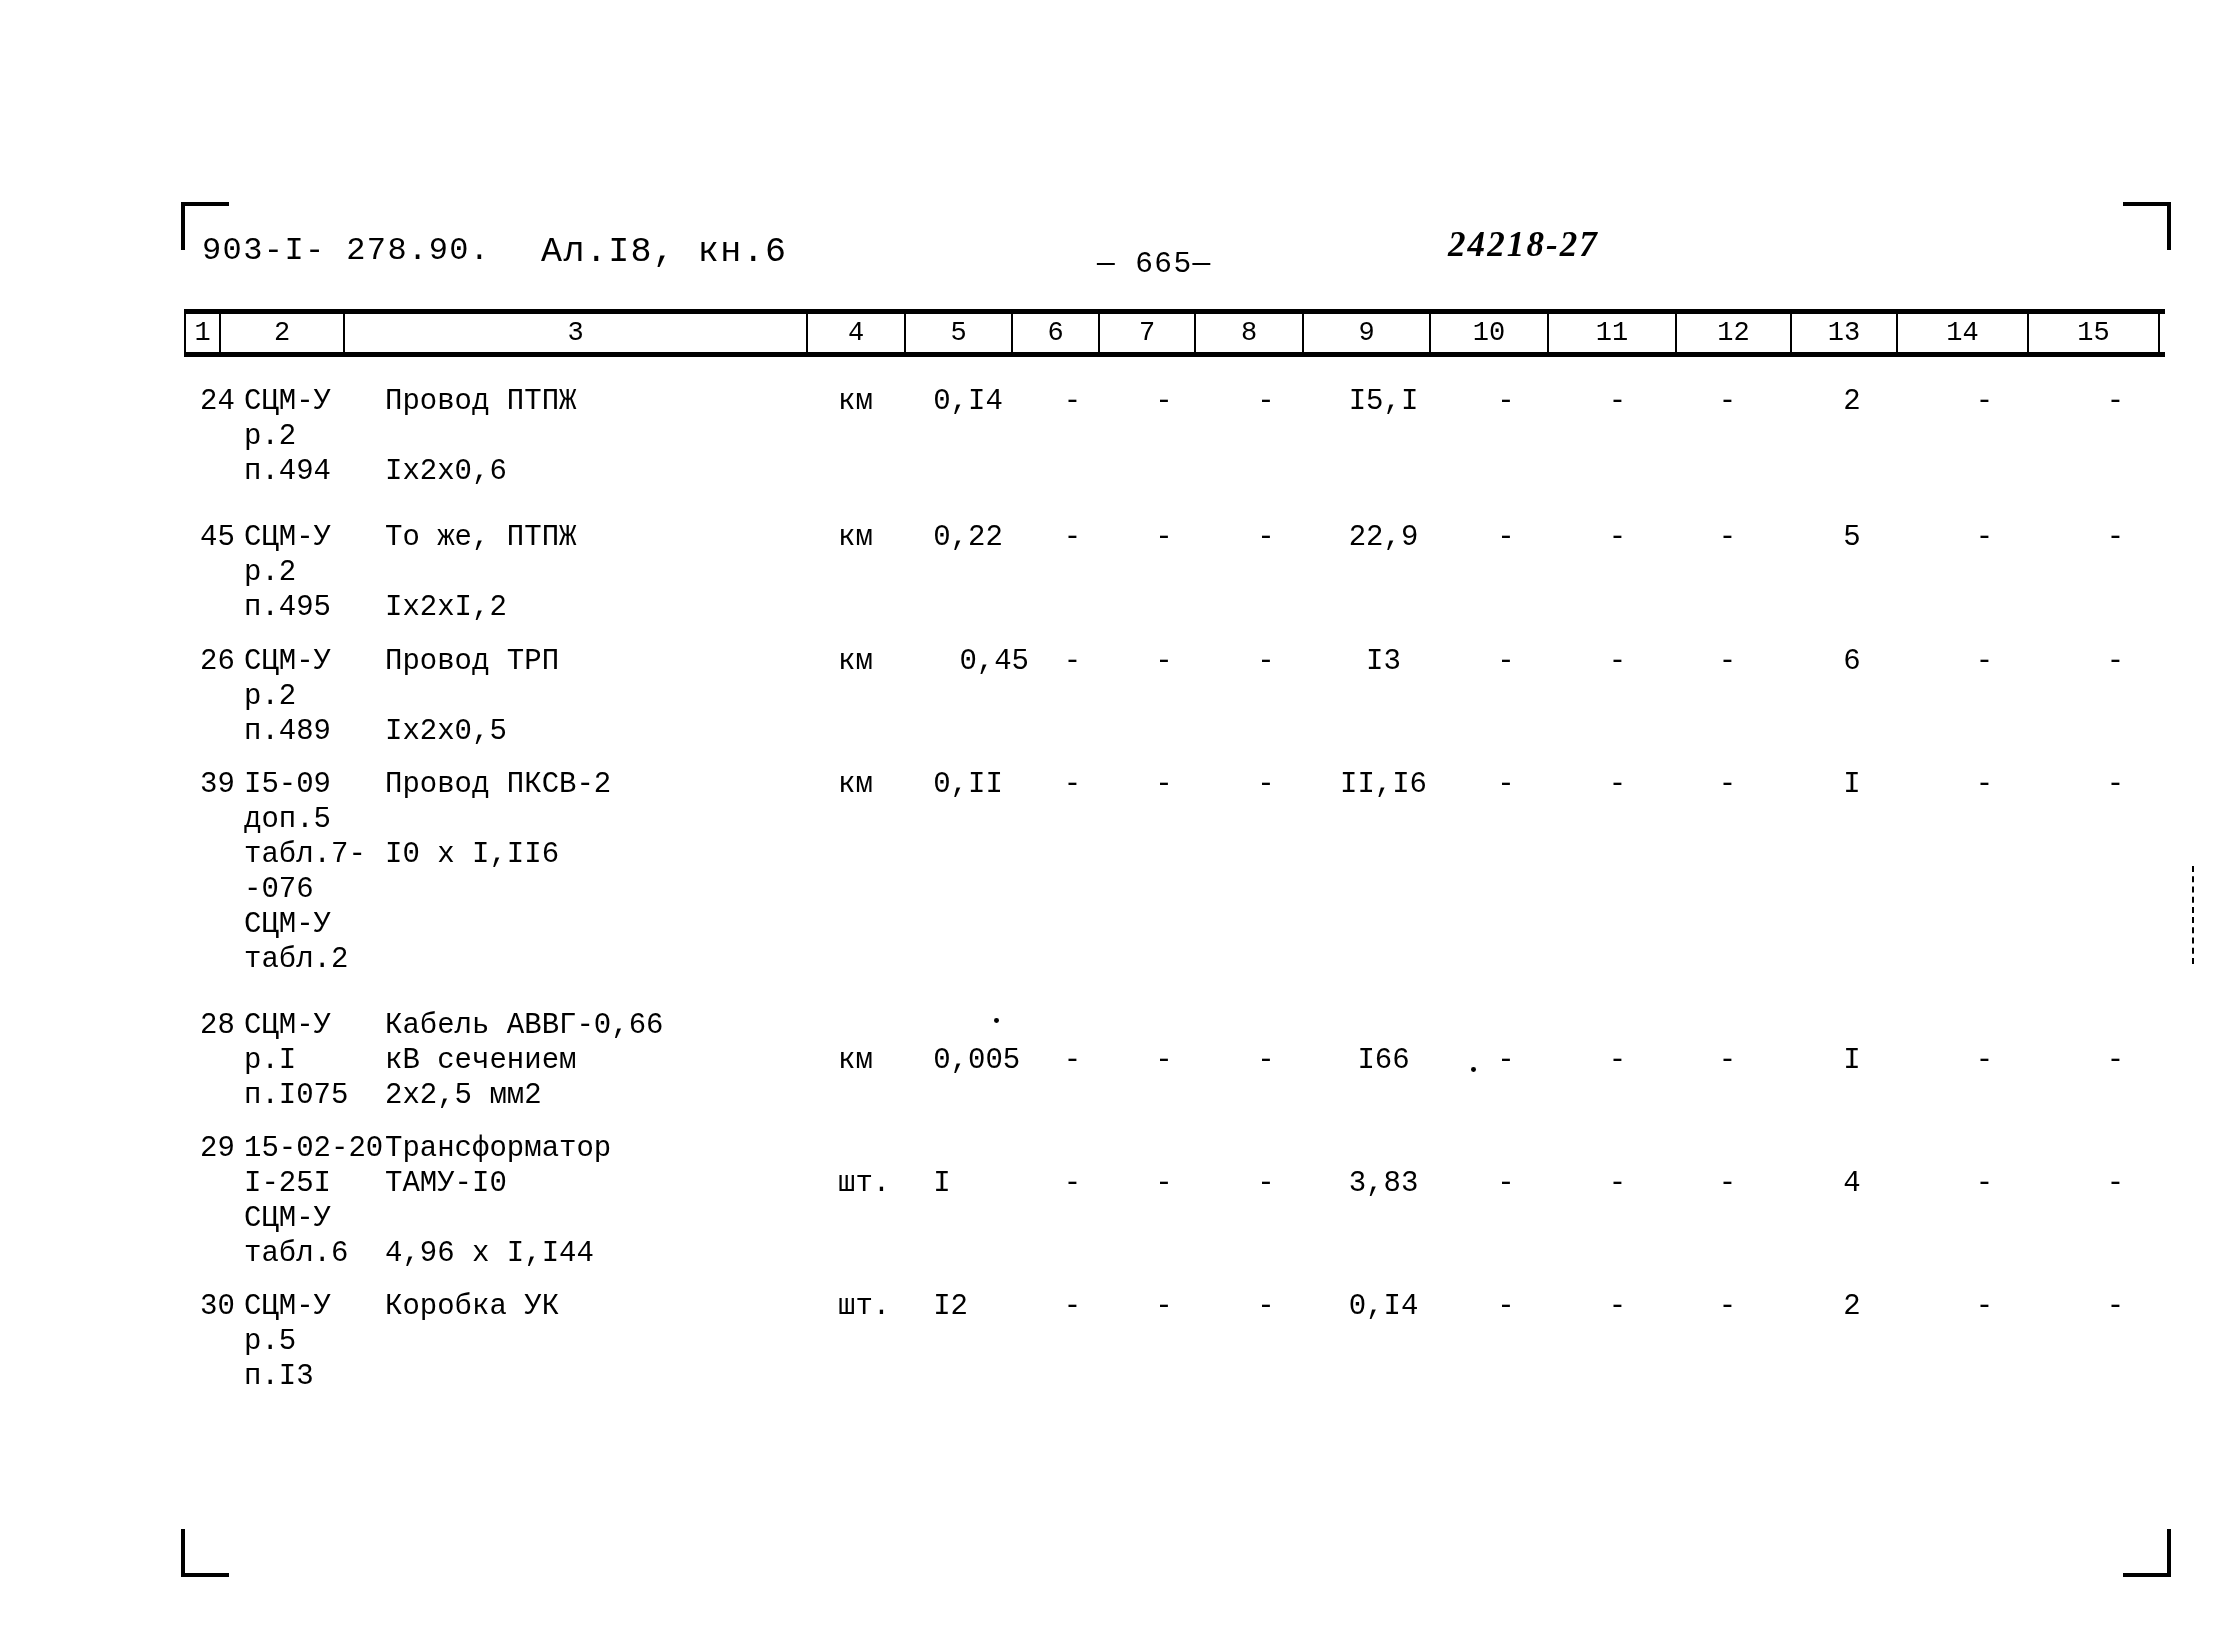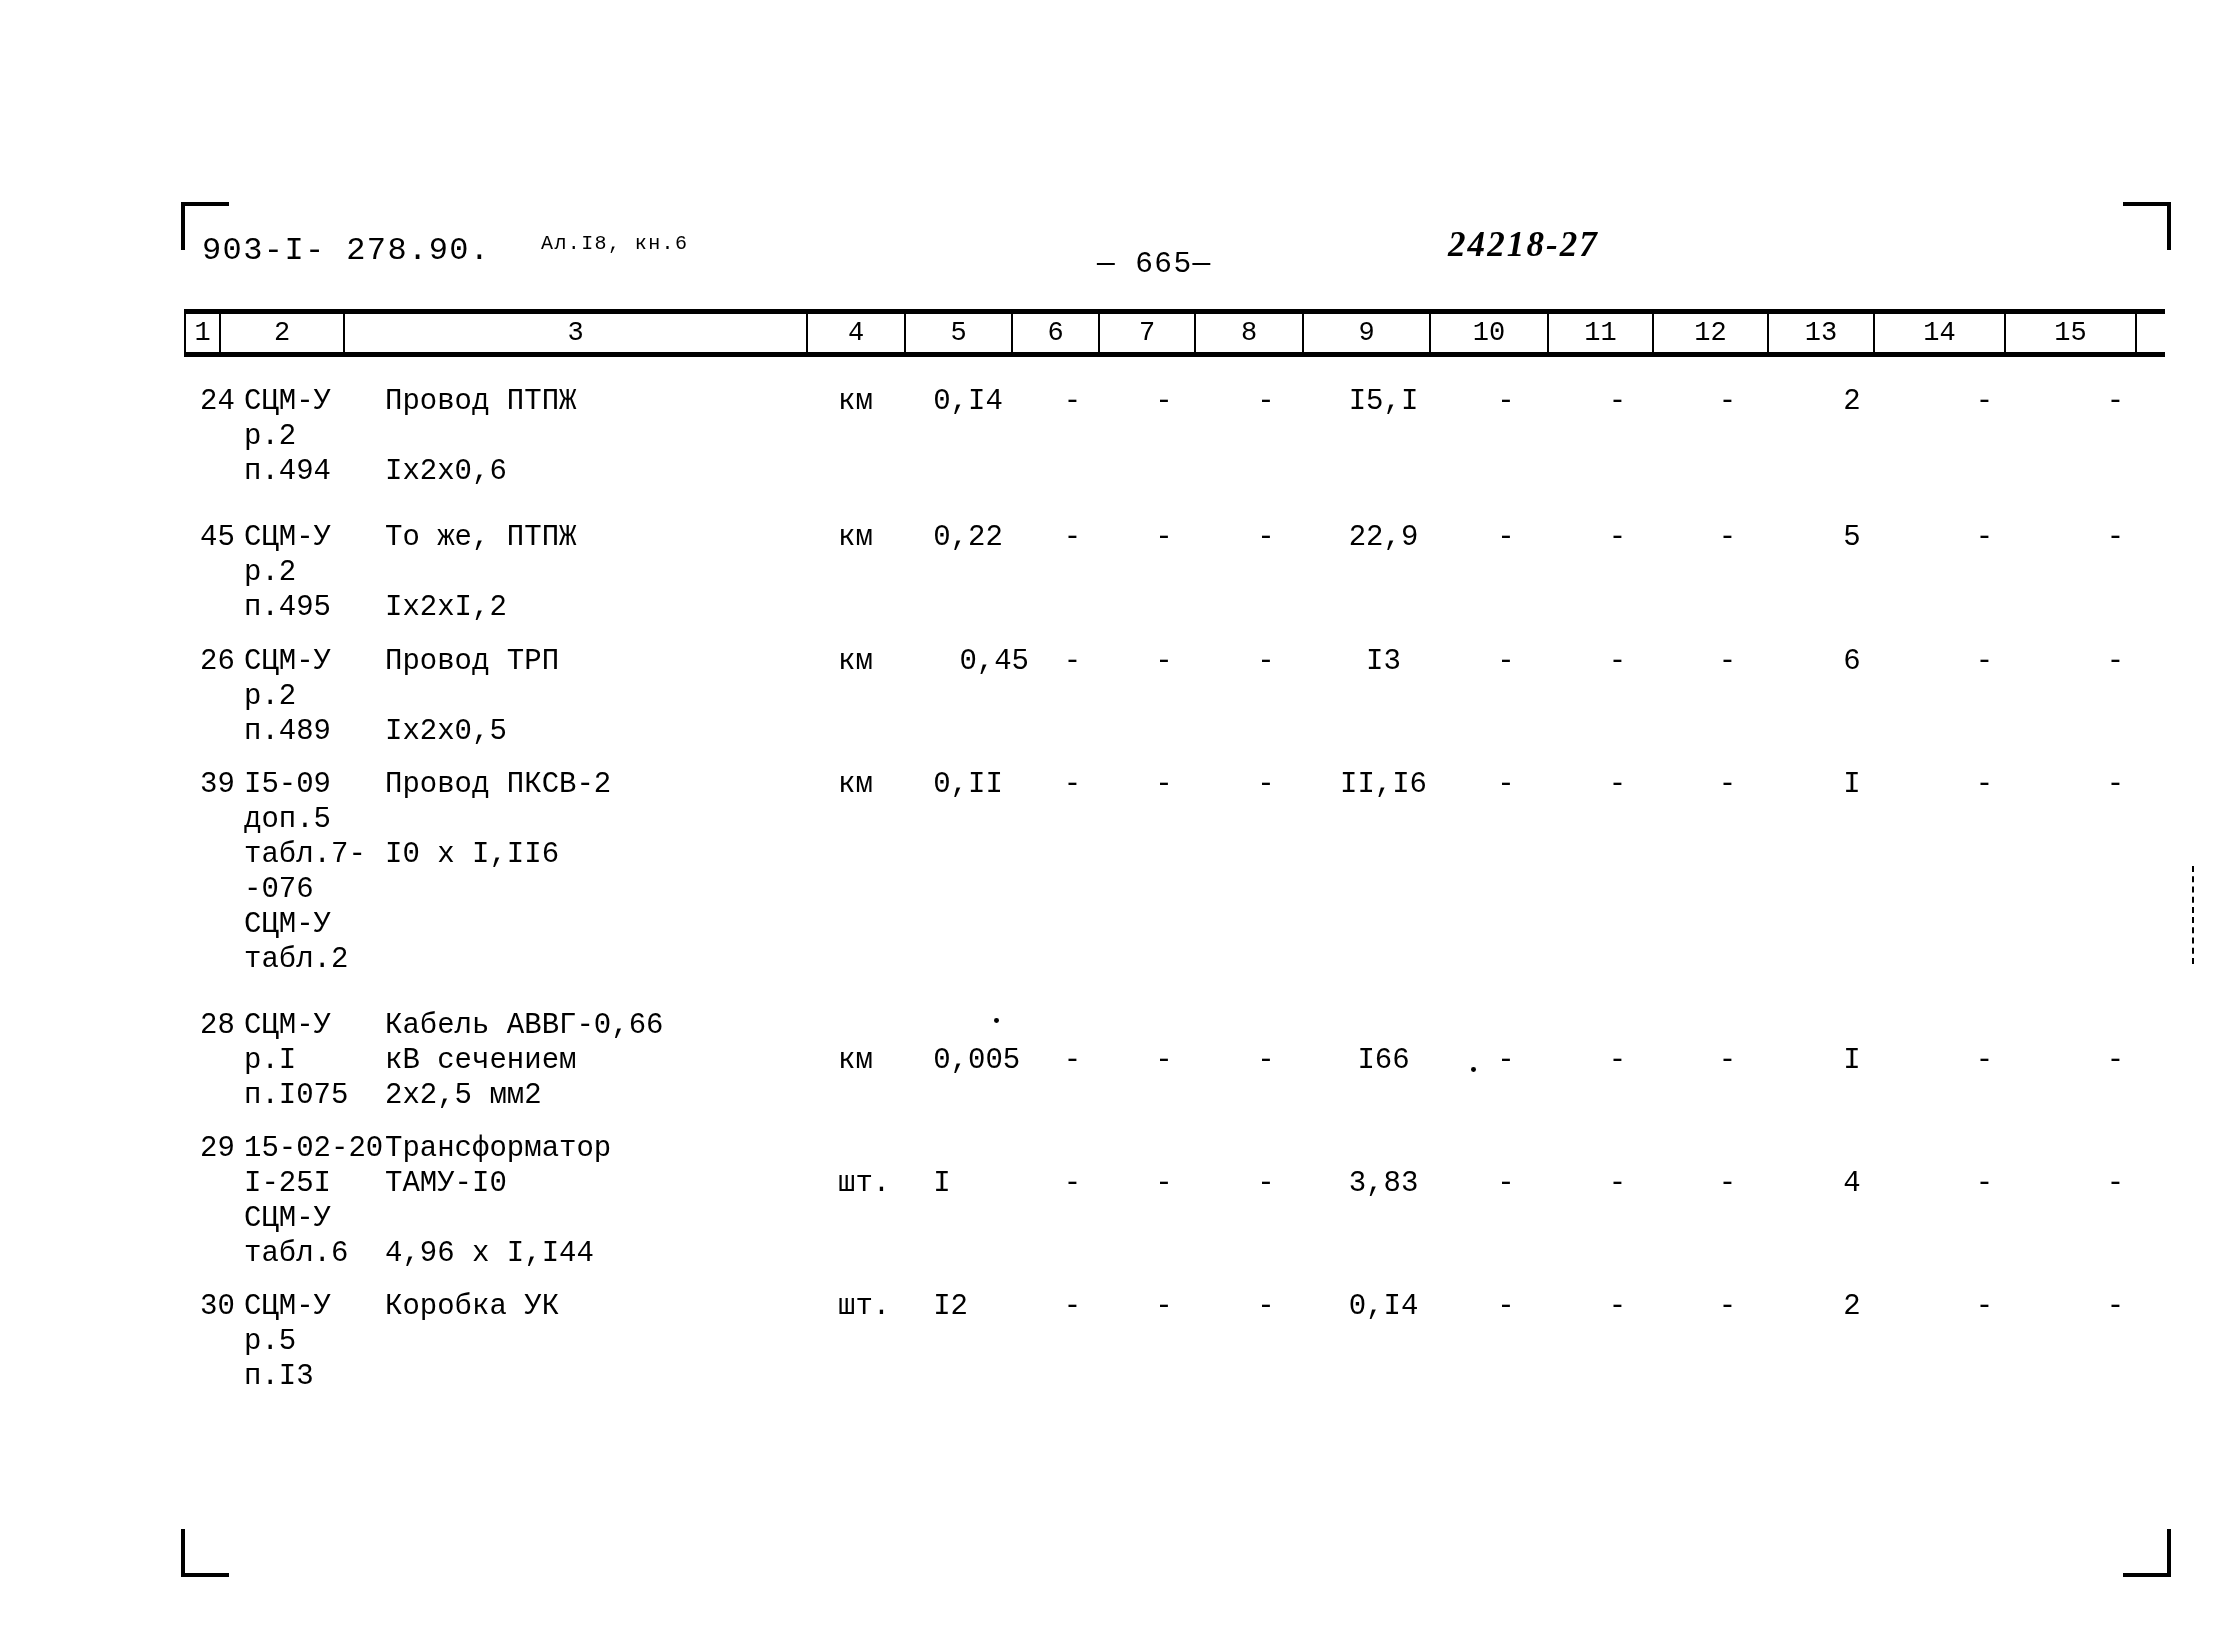--- a/index.html
+++ b/index.html
@@ -38,21 +38,21 @@
     left: 202px;
     top: 232px;
     font-size: 32px;
     letter-spacing: 1.4px;
     white-space: pre;
   }
   .doc-album {
     position: absolute;
     left: 541px;
     top: 232px;
-    font-size: 20px;
+    font-size: 35px;
     letter-spacing: 1.4px;
     white-space: pre;
   }
   .page-number {
     position: absolute;
     left: 1097px;
     top: 247px;
     font-size: 29.5px;
     letter-spacing: 1.4px;
     white-space: pre;
@@ -154,21 +154,21 @@
     <div class="cell" style="width:37px">1</div>
     <div class="cell" style="width:124px">2</div>
     <div class="cell" style="width:463px">3</div>
     <div class="cell" style="width:98px">4</div>
     <div class="cell" style="width:107px">5</div>
     <div class="cell" style="width:87px">6</div>
     <div class="cell" style="width:96px">7</div>
     <div class="cell" style="width:108px">8</div>
     <div class="cell" style="width:127px">9</div>
     <div class="cell" style="width:118px">10</div>
-    <div class="cell" style="width:105px">11</div>
+    <div class="cell" style="width:128px">11</div>
     <div class="cell" style="width:115px">12</div>
     <div class="cell" style="width:106px">13</div>
     <div class="cell" style="width:131px">14</div>
     <div class="cell" style="width:131px">15</div>
   </div>
 
   <table id="tbl">
     <colgroup>
       <col style="width:37px">
       <col style="width:124px">

